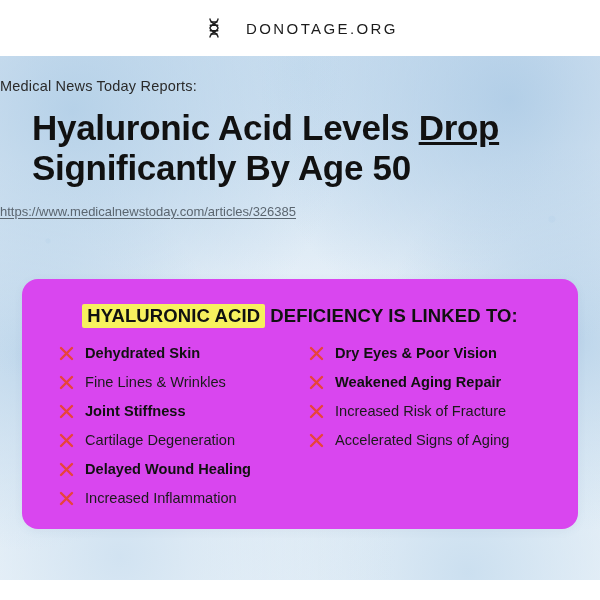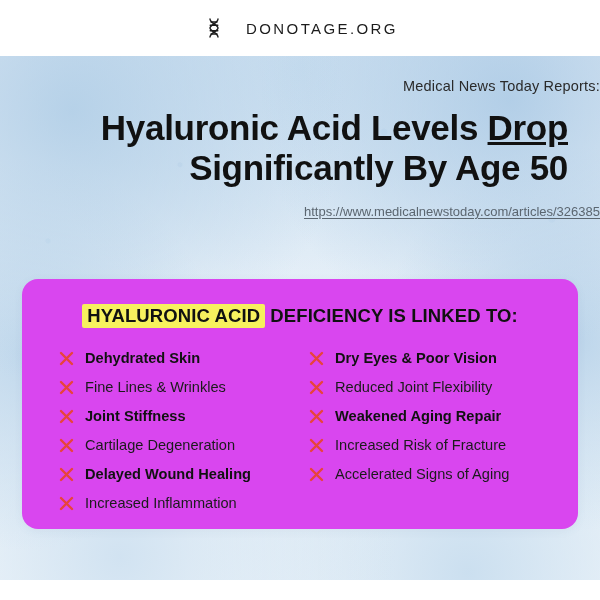--- a/index.html
+++ b/index.html
@@ -78,21 +78,21 @@
       radial-gradient(circle at 92% 30%, rgba(160,195,225,0.28) 0 3px, rgba(0,0,0,0) 4px),
       radial-gradient(circle at 46% 44%, rgba(160,195,225,0.22) 0 2px, rgba(0,0,0,0) 3px);
   }
 
   
   .header {
     position: absolute;
     top: 56px; left: 0;
     width: 600px;
     z-index: 2;
-    text-align: right;
+    text-align: left;
   }
   .kicker {
     margin-top: 22px;
     font-size: 14.5px;
     color: #2a2a2a;
     letter-spacing: 0.2px;
     font-weight: 400;
   }
   .headline {
     margin-top: 14px;
@@ -148,21 +148,20 @@
     display: flex;
     margin-top: 18px;
     padding: 0 30px 0 36px;
     gap: 10px;
   }
   .col {
     flex: 1 1 0;
   }
   .item {
     display: flex;
-    align-items: center;
     gap: 10px;
     height: 26px;
     margin-bottom: 3px;
   }
   .x-icon {
     flex: 0 0 auto;
     width: 17px;
     height: 17px;
     display: block;
   }
@@ -283,28 +282,20 @@
               </svg>
           </span>
           <span class="item-label bold">Dry Eyes &amp; Poor Vision</span>
         </div>
         <div class="item">
           <span class="x-icon">
             <svg width="17" height="17" viewBox="0 0 17 17">
                 <path d="M3 3 L14 14 M14 3 L3 14" stroke="#E8443A" stroke-width="2.4" stroke-linecap="round"></path>
               </svg>
           </span>
-          <span class="item-label">Reduced Joint Flexibility</span>
-        </div>
-        <div class="item">
-          <span class="x-icon">
-            <svg width="17" height="17" viewBox="0 0 17 17">
-                <path d="M3 3 L14 14 M14 3 L3 14" stroke="#E8443A" stroke-width="2.4" stroke-linecap="round"></path>
-              </svg>
-          </span>
           <span class="item-label bold">Weakened Aging Repair</span>
         </div>
         <div class="item">
           <span class="x-icon">
             <svg width="17" height="17" viewBox="0 0 17 17">
                 <path d="M3 3 L14 14 M14 3 L3 14" stroke="#E8443A" stroke-width="2.4" stroke-linecap="round"></path>
               </svg>
           </span>
           <span class="item-label">Increased Risk of Fracture</span>
         </div>

